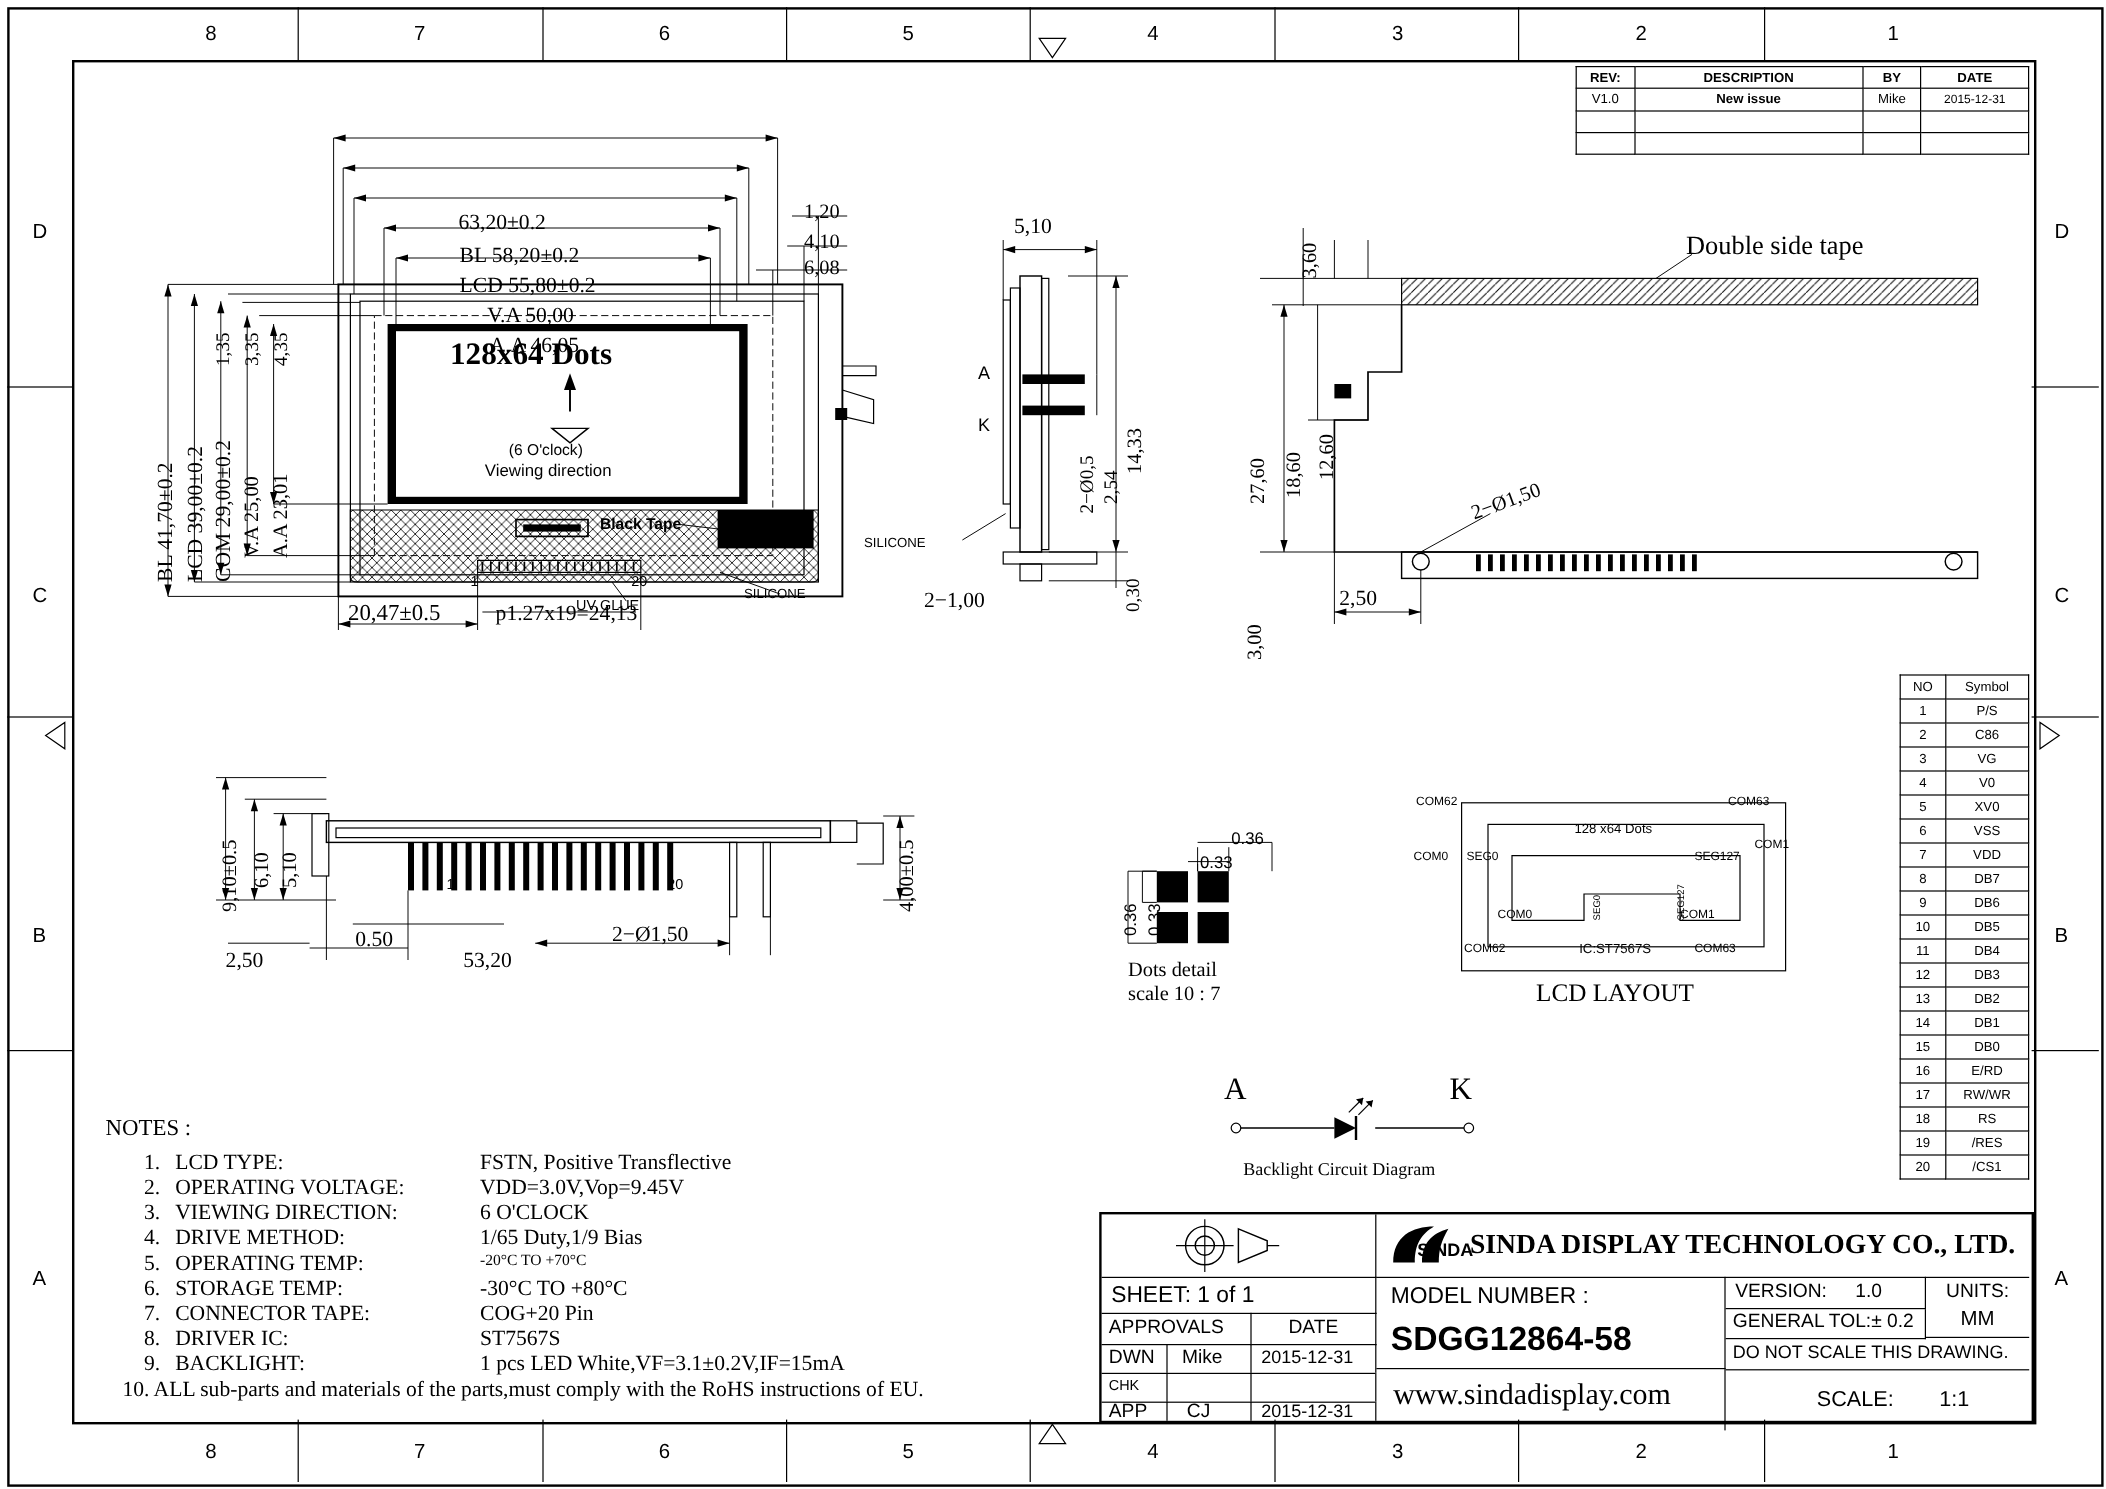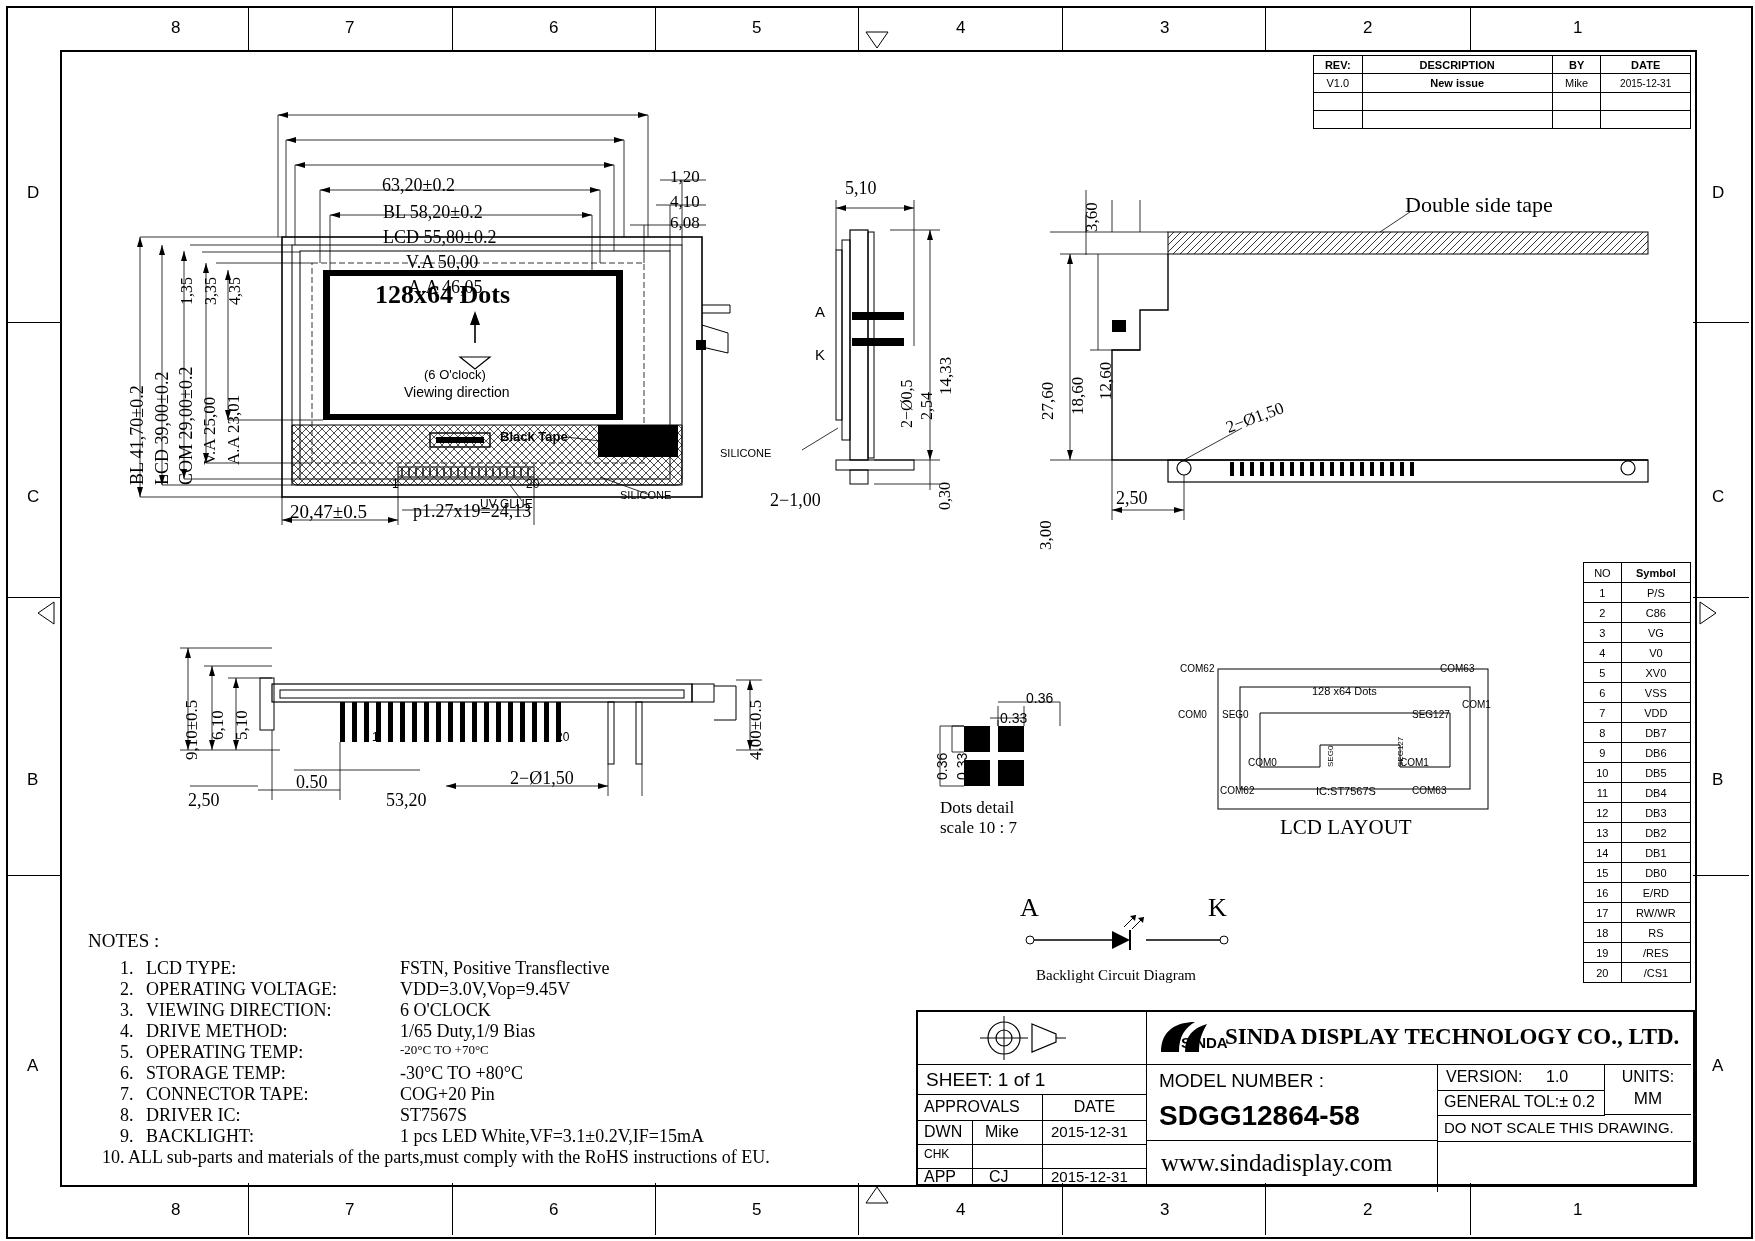--- a/index.html
+++ b/index.html
@@ -590,21 +590,21 @@
     </svg>
     <div class="txt" style="left:0px;top:-12px;font-size:26px;">A</div>
     <div class="txt" style="left:188px;top:-12px;font-size:26px;">K</div>
     <div class="txt" style="left:16px;top:62px;font-size:15px;">Backlight Circuit Diagram</div>
   </div>
 
   <table class="tbl abs" style="left:1583px;top:562px;width:108px;">
     <tbody>
         <tr>
       <td style="width:38px;height:19px;">NO</td>
-      <td style="width:70px;font-weight:bold;">Symbol</td>
+      <td style="width:70px;">Symbol</td>
     </tr>
     <tr>
           <td style="height:19px;">1</td>
           <td>P/S</td>
         </tr>
     <tr>
           <td style="height:19px;">2</td>
           <td>C86</td>
         </tr>
     <tr>
@@ -819,15 +819,19 @@
     <div class="abs" style="left:687px;top:52px;width:86px;height:50px;border-bottom:1px solid #000;">
       <div class="txt sans ctr" style="left:0;top:4px;width:86px;font-size:16px;">UNITS:</div>
       <div class="txt sans ctr" style="left:0;top:25px;width:86px;font-size:17px;">MM</div>
     </div>
     <div class="abs" style="left:520px;top:79px;width:166px;height:24px;border-right:1.5px solid #000;border-bottom:1px solid #000;">
       <div class="txt sans" style="left:6px;top:2px;font-size:16px;">GENERAL  TOL:±  0.2</div>
     </div>
     <div class="abs" style="left:520px;top:104px;width:253px;height:25px;border-bottom:1.5px solid #000;">
       <div class="txt sans" style="left:6px;top:3px;font-size:15px;">DO  NOT  SCALE  THIS  DRAWING.</div>
     </div>
+    <div class="abs" style="left:520px;top:130px;width:253px;height:50px;">
+      <div class="txt sans" style="left:76px;top:14px;font-size:18px;">SCALE:</div>
+      <div class="txt sans" style="left:178px;top:14px;font-size:18px;">1:1</div>
+    </div>
   </div>
 
 </div>
 
 </body></html>

